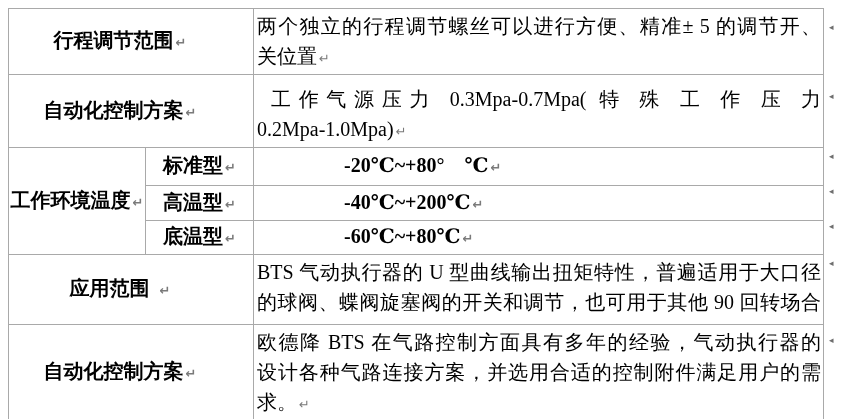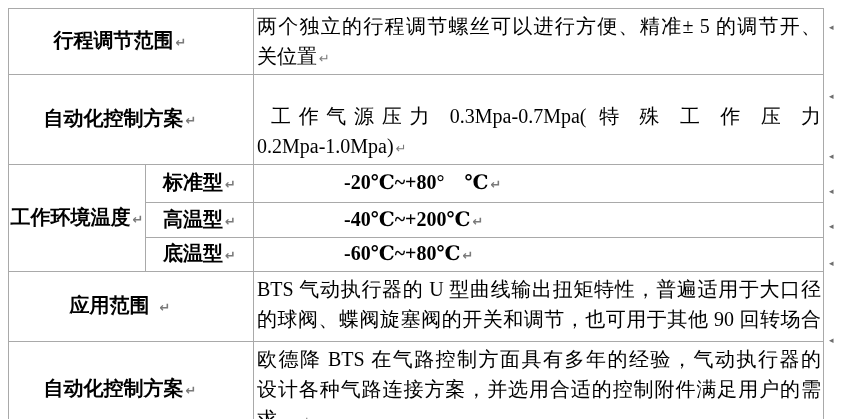--- a/index.html
+++ b/index.html
@@ -22,21 +22,21 @@
   td{border:1px solid var(--border);padding:0;overflow:hidden;}
   td.lbl{
     text-align:center;vertical-align:middle;
     font-size:20px;line-height:26px;font-weight:bold;
   }
   td.lbl.wide{padding-right:22px;}
   td.cnt{
     vertical-align:top;font-size:20px;
     padding:2px 2px 0 3px;
   }
-  td.cnt.pt8{padding-top:26px;}
+  td.cnt.pt8{padding-top:9px;}
   .ln{line-height:30px;white-space:normal;}
   .jl{text-align:justify;text-align-last:justify;}
   .ind{padding-left:14px;}
   td.val{
     vertical-align:middle;text-align:left;
     font-size:20px;padding-left:90px;line-height:30px;font-weight:bold;
   }
   .pmark{
     color:var(--mark);font-size:13px;margin-left:2px;
     font-family:"DejaVu Sans",sans-serif;

